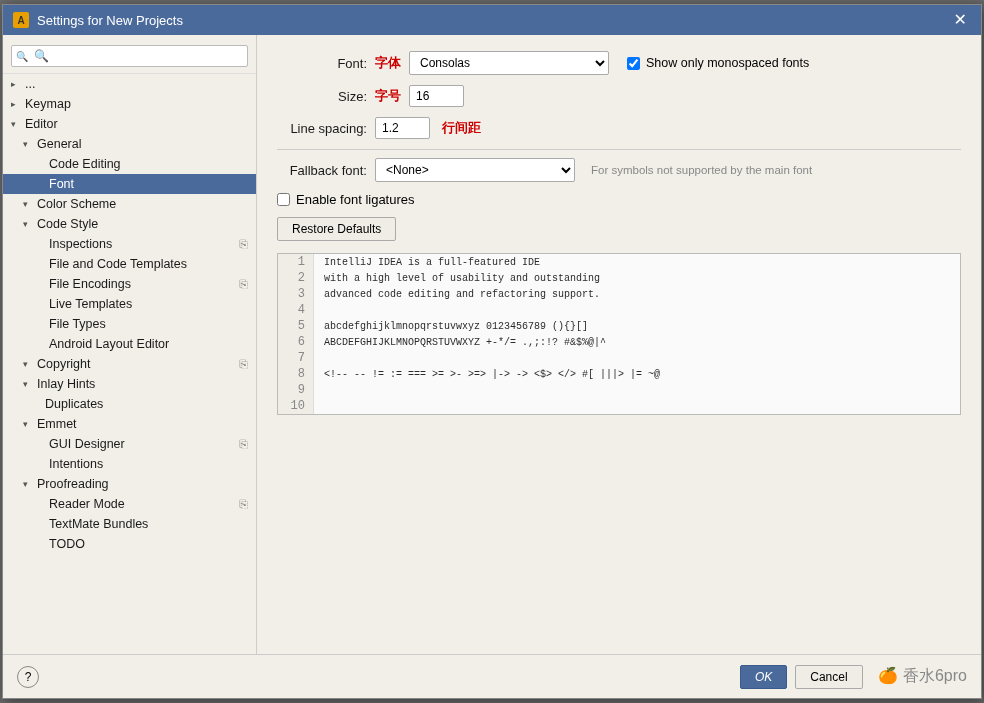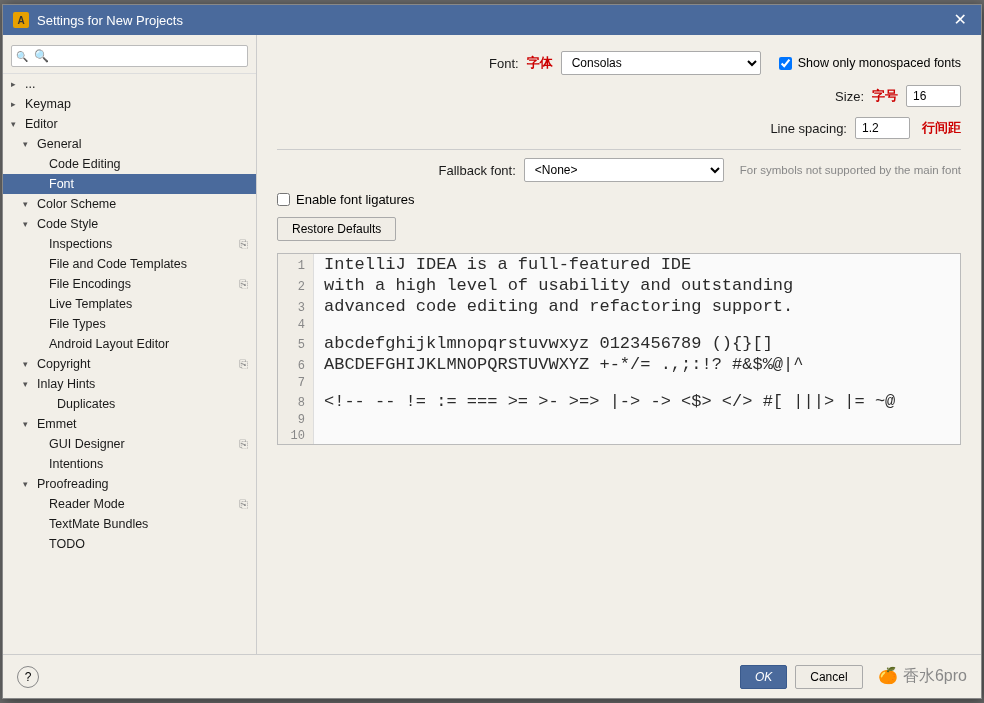--- a/index.html
+++ b/index.html
@@ -152,21 +152,20 @@
       flex: 1;
       padding: 16px 20px;
       overflow-y: auto;
     }
 
     .form-row {
       display: flex;
       align-items: center;
       margin-bottom: 10px;
       gap: 8px;
-      justify-content: flex-end;
     }
 
     .form-label {
       width: 90px;
       font-size: 13px;
       color: #1a1a1a;
       text-align: right;
       flex-shrink: 0;
     }
 
@@ -277,21 +276,21 @@
       font-size: 12px;
       user-select: none;
       background: #f0ede6;
       border-right: 1px solid #ddd;
     }
 
     .line-code {
       display: table-cell;
       padding: 1px 10px;
       white-space: pre;
-      font-size: 17px;
+      font-size: 10px;
     }
 
     
     .dialog-footer {
       padding: 8px 14px;
       border-top: 1px solid #ccc;
       display: flex;
       align-items: center;
       justify-content: space-between;
       background: #f2efe8;
@@ -405,21 +404,21 @@
           </div>
           <div class="sidebar-item" style="padding-left: 20px;">
             <span class="expand-arrow">▾</span>
             <span>Copyright</span>
             <span class="badge">⎘</span>
           </div>
           <div class="sidebar-item" style="padding-left: 20px;">
             <span class="expand-arrow">▾</span>
             <span>Inlay Hints</span>
           </div>
-          <div class="sidebar-item" style="padding-left: 40px;">
+          <div class="sidebar-item" style="padding-left: 28px;">
             <span class="expand-arrow"></span>
             <span>Duplicates</span>
           </div>
           <div class="sidebar-item" style="padding-left: 20px;">
             <span class="expand-arrow">▾</span>
             <span>Emmet</span>
           </div>
           <div class="sidebar-item" style="padding-left: 32px;">
             <span class="expand-arrow"></span>
             <span>GUI Designer</span>

